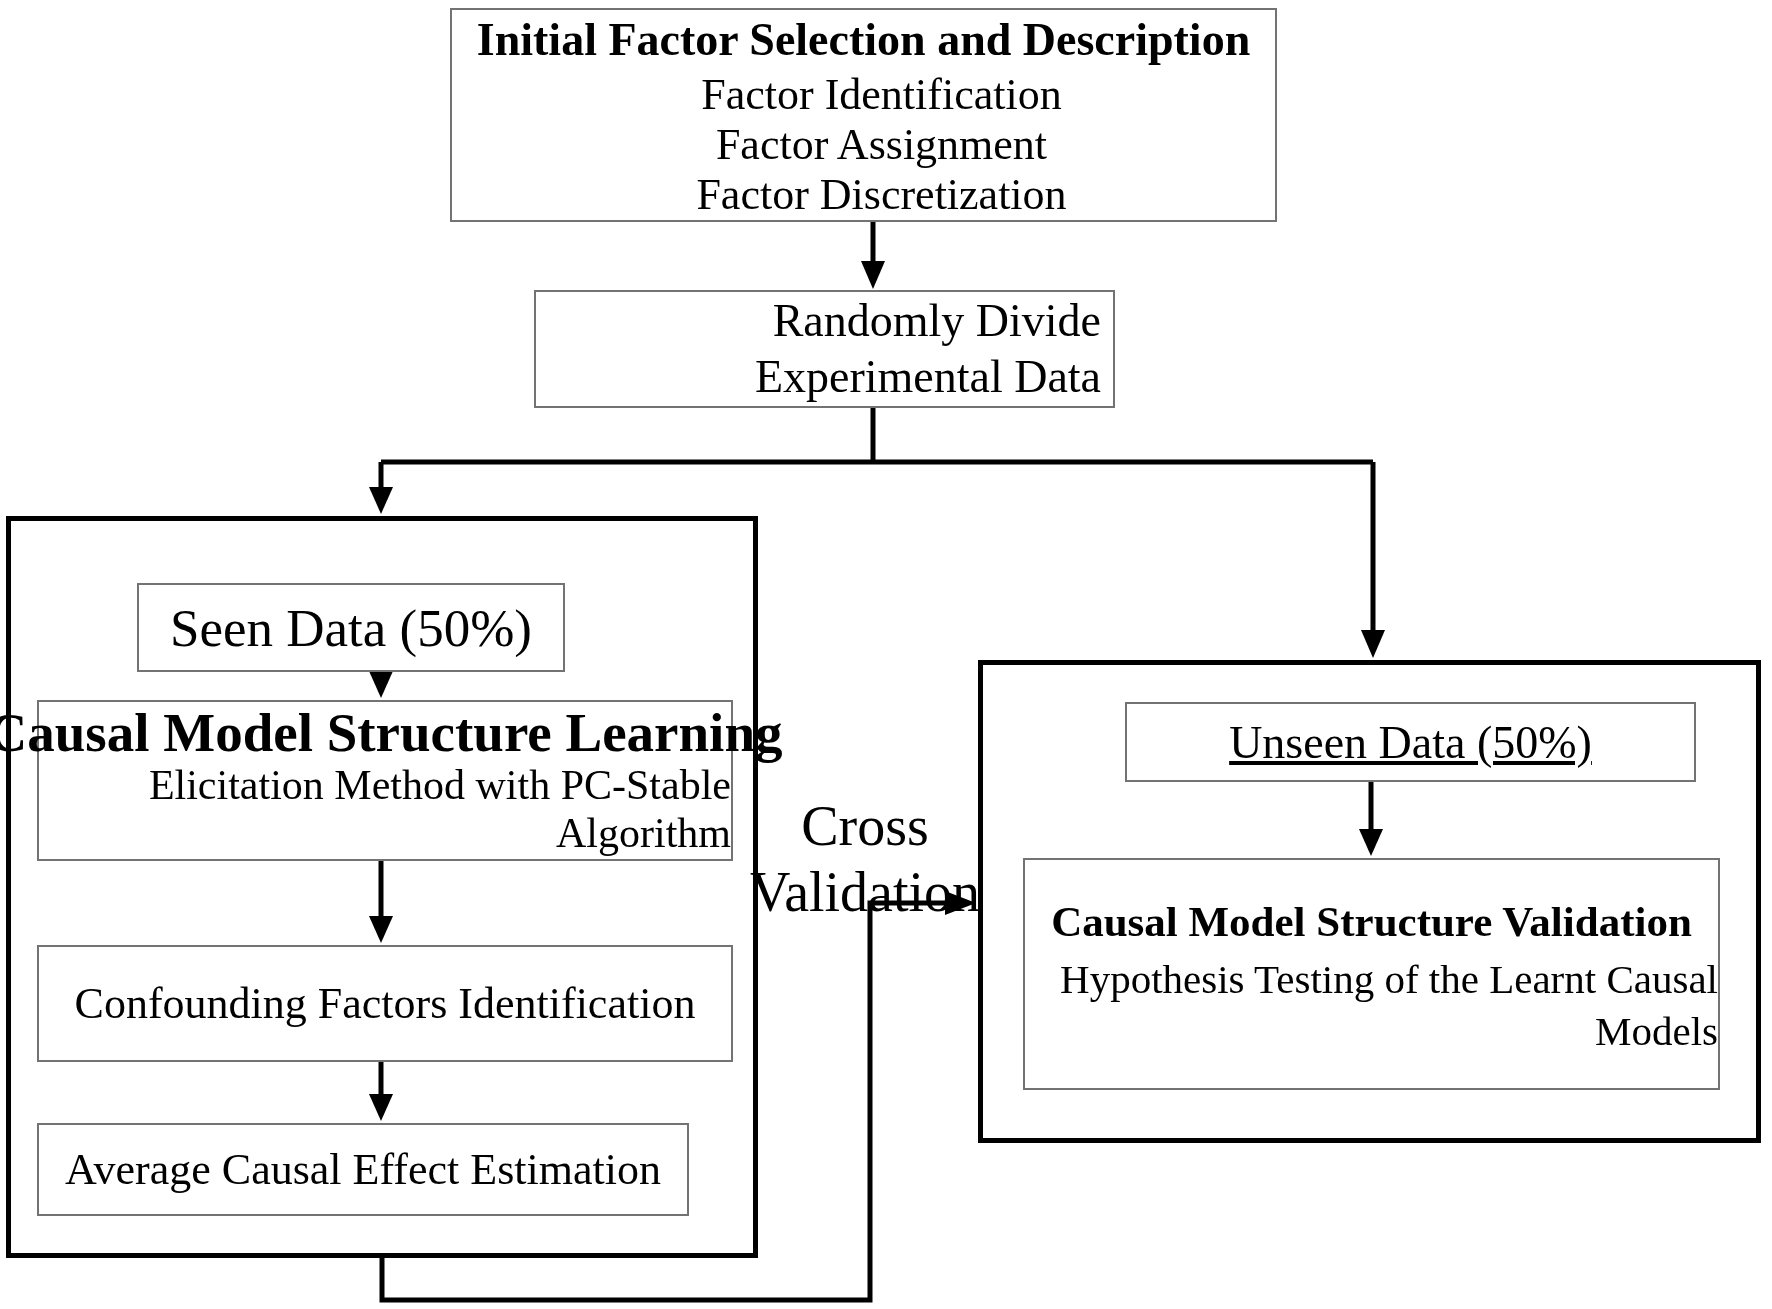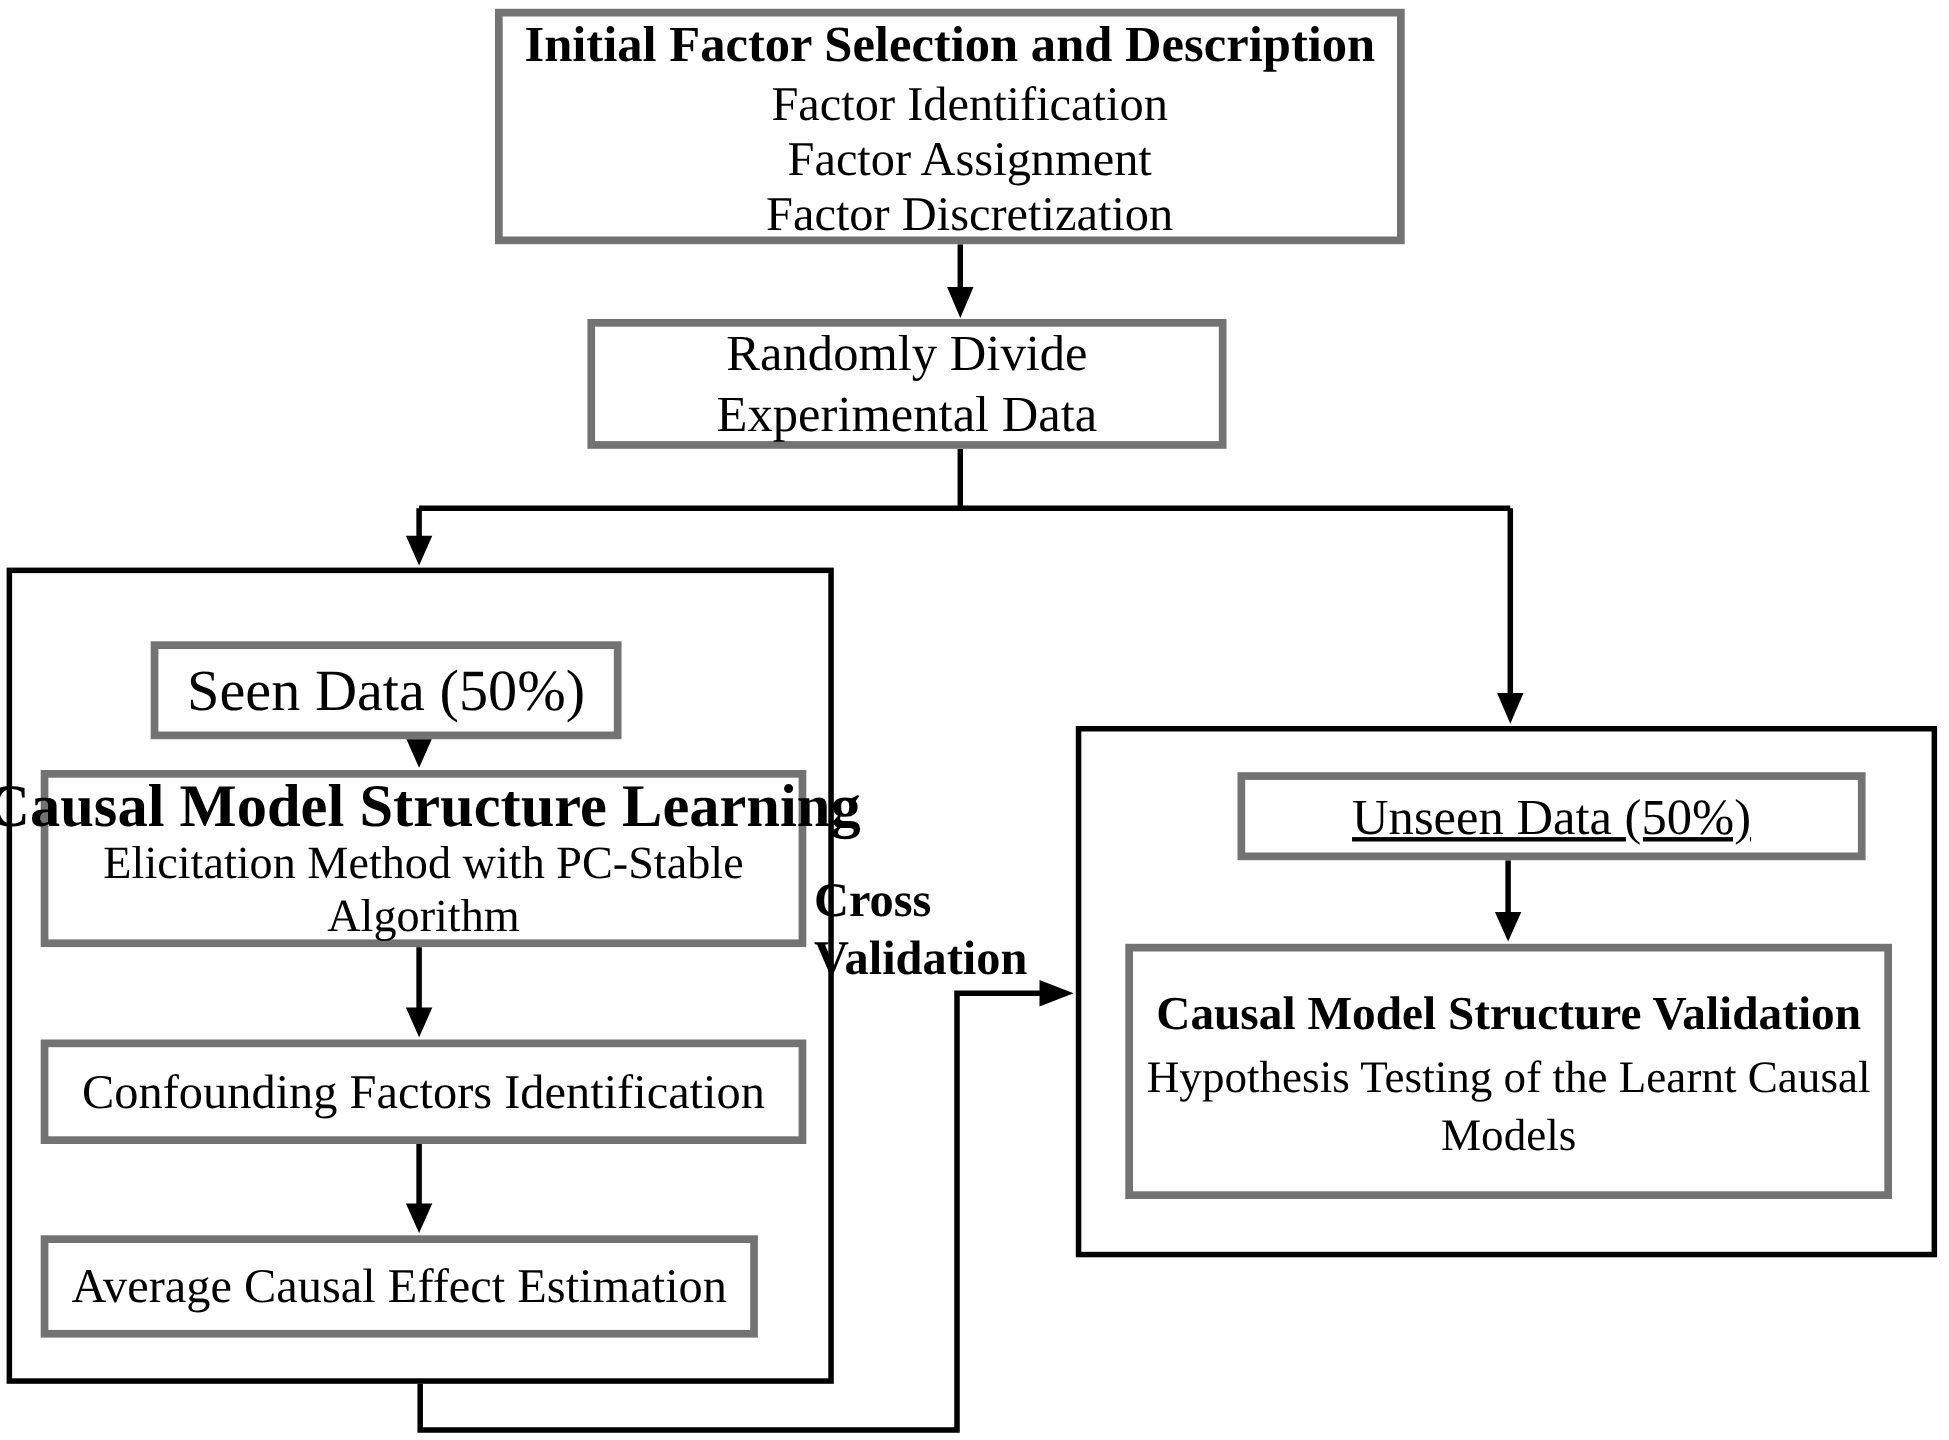--- a/index.html
+++ b/index.html
@@ -19,26 +19,26 @@
   .container {
     position: absolute;
     box-sizing: border-box;
     background: #ffffff;
     border: 5px solid #000000;
   }
   .box {
     position: absolute;
     box-sizing: border-box;
     background: #ffffff;
-    border: 7px solid #737373;
+    border: 2px solid #737373;
     display: flex;
     flex-direction: column;
     align-items: center;
     justify-content: center;
-    text-align: center;
+    text-align: right;
     color: #000000;
   }
   .wires {
     position: absolute;
     left: 0;
     top: 0;
     width: 1772px;
     height: 1309px;
     pointer-events: none;
   }
@@ -62,37 +62,37 @@
                font-size: 46px; line-height: 1.22; padding: 0 12px; }
 
   .c-left    { left: 6px;   top: 516px;  width: 752px; height: 742px; }
 
   .b-seen    { left: 137px; top: 551px;  width: 428px; height: 89px;  font-size: 53px; margin-top: 32px; }
 
   .b-learning { left: 37px; top: 700px;  width: 696px; height: 161px; }
   .b-learning .node-title { font-size: 55px; line-height: 56px; }
   .b-learning .node-sub   { font-size: 42px; line-height: 48px; }
 
-  .b-conf    { left: 37px;  top: 945px;  width: 696px; height: 95px;  font-size: 44px; }
+  .b-conf    { left: 37px;  top: 945px;  width: 696px; height: 117px;  font-size: 44px; }
   .b-avg     { left: 37px;  top: 1123px; width: 652px; height: 93px;  font-size: 44px; }
 
   .c-right   { left: 978px; top: 660px;  width: 783px; height: 483px; }
 
   .b-unseen  { left: 1125px; top: 702px; width: 571px; height: 80px;  font-size: 46px; text-decoration: underline; }
 
   .b-validation { left: 1023px; top: 858px; width: 697px; height: 232px; }
   .b-validation .node-title { font-size: 43px; line-height: 62px; }
   .b-validation .node-sub   { font-size: 41px; line-height: 52px; }
 
   .cross-label {
     position: absolute;
     left: 740px; top: 793px; width: 250px;
-    font-size: 44px; line-height: 1.18;
+    font-size: 56px; line-height: 1.18;
+    text-align: center;
     color: #000000;
-    font-weight: bold;
   }
 </style>
 </head>
 <body>
 
 <div class="canvas">
 
   <div class="container c-left"></div>
   <div class="container c-right"></div>
 

